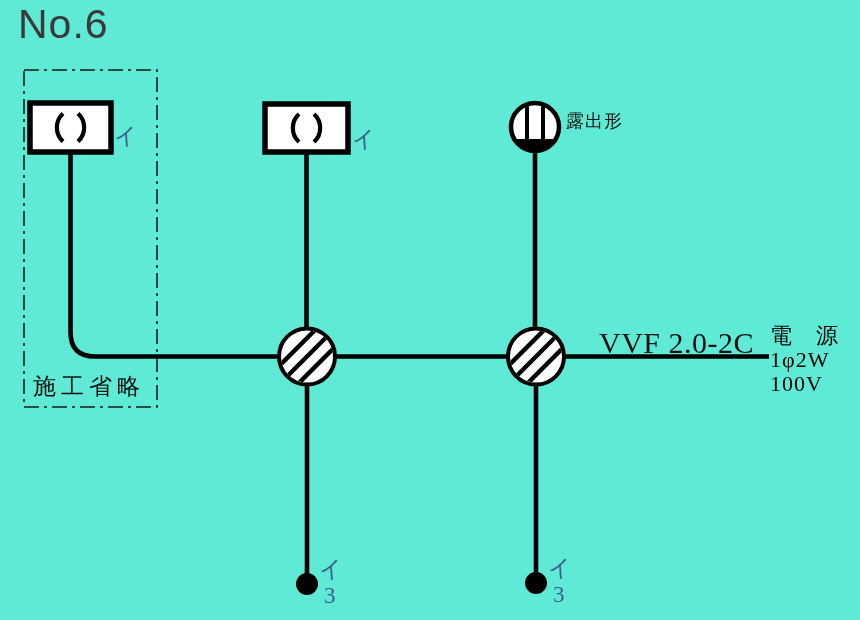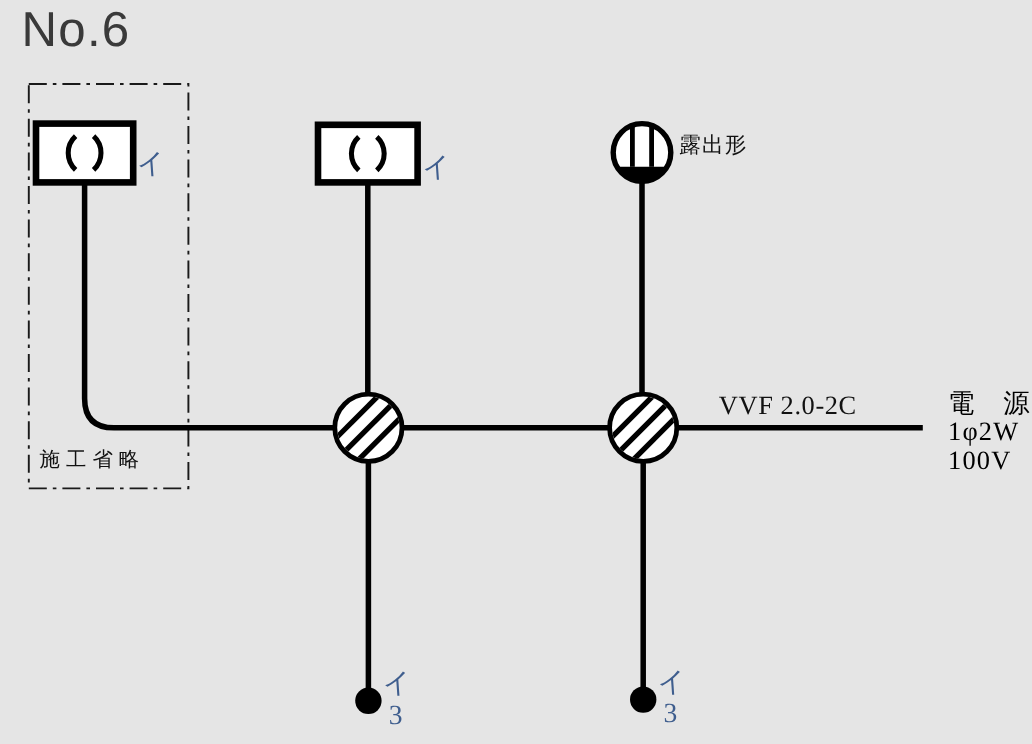--- a/index.html
+++ b/index.html
@@ -4,21 +4,21 @@
 <style>
   html, body {
     margin: 0;
     padding: 0;
     background: #ffffff;
   }
   #canvas {
     position: relative;
     width: 860px;
     height: 620px;
-    background: #e5e5e5;
+    background: #5eead4;
     overflow: hidden;
     font-family: "Liberation Serif", serif;
   }
   #diagram-svg {
     position: absolute;
     left: 0;
     top: 0;
   }
   .txt {
     position: absolute;
@@ -43,34 +43,33 @@
   }
   .label-lamp1 { left: 114px; top: 124px; transform: rotate(-4deg); }
   .label-lamp2 { left: 352px; top: 127px; transform: rotate(-4deg); }
   .label-exposed {
     left: 566px; top: 112px;
     font-size: 18px;
     letter-spacing: 1px;
   }
   .label-omitted {
     left: 33px; top: 374px;
-    font-size: 17px;
+    font-size: 23px;
     letter-spacing: 5px;
   }
   .label-cable {
     left: 599px; top: 326px;
-    font-size: 22px;
+    font-size: 30px;
     letter-spacing: 0.5px;
   }
   .power-block {
     position: absolute;
     left: 770px; top: 324px;
     font-size: 22px;
     line-height: 24px;
-    margin-left: 20px;
   }
   .power-block div { letter-spacing: 1px; }
   .sw1-label { left: 319px; top: 557px; transform: rotate(-4deg); }
   .sw1-ways  { left: 324px; top: 583px; }
   .sw2-label { left: 548px; top: 556px; transform: rotate(-4deg); }
   .sw2-ways  { left: 553px; top: 582px; }
 </style>
 </head>
 <body>
 

